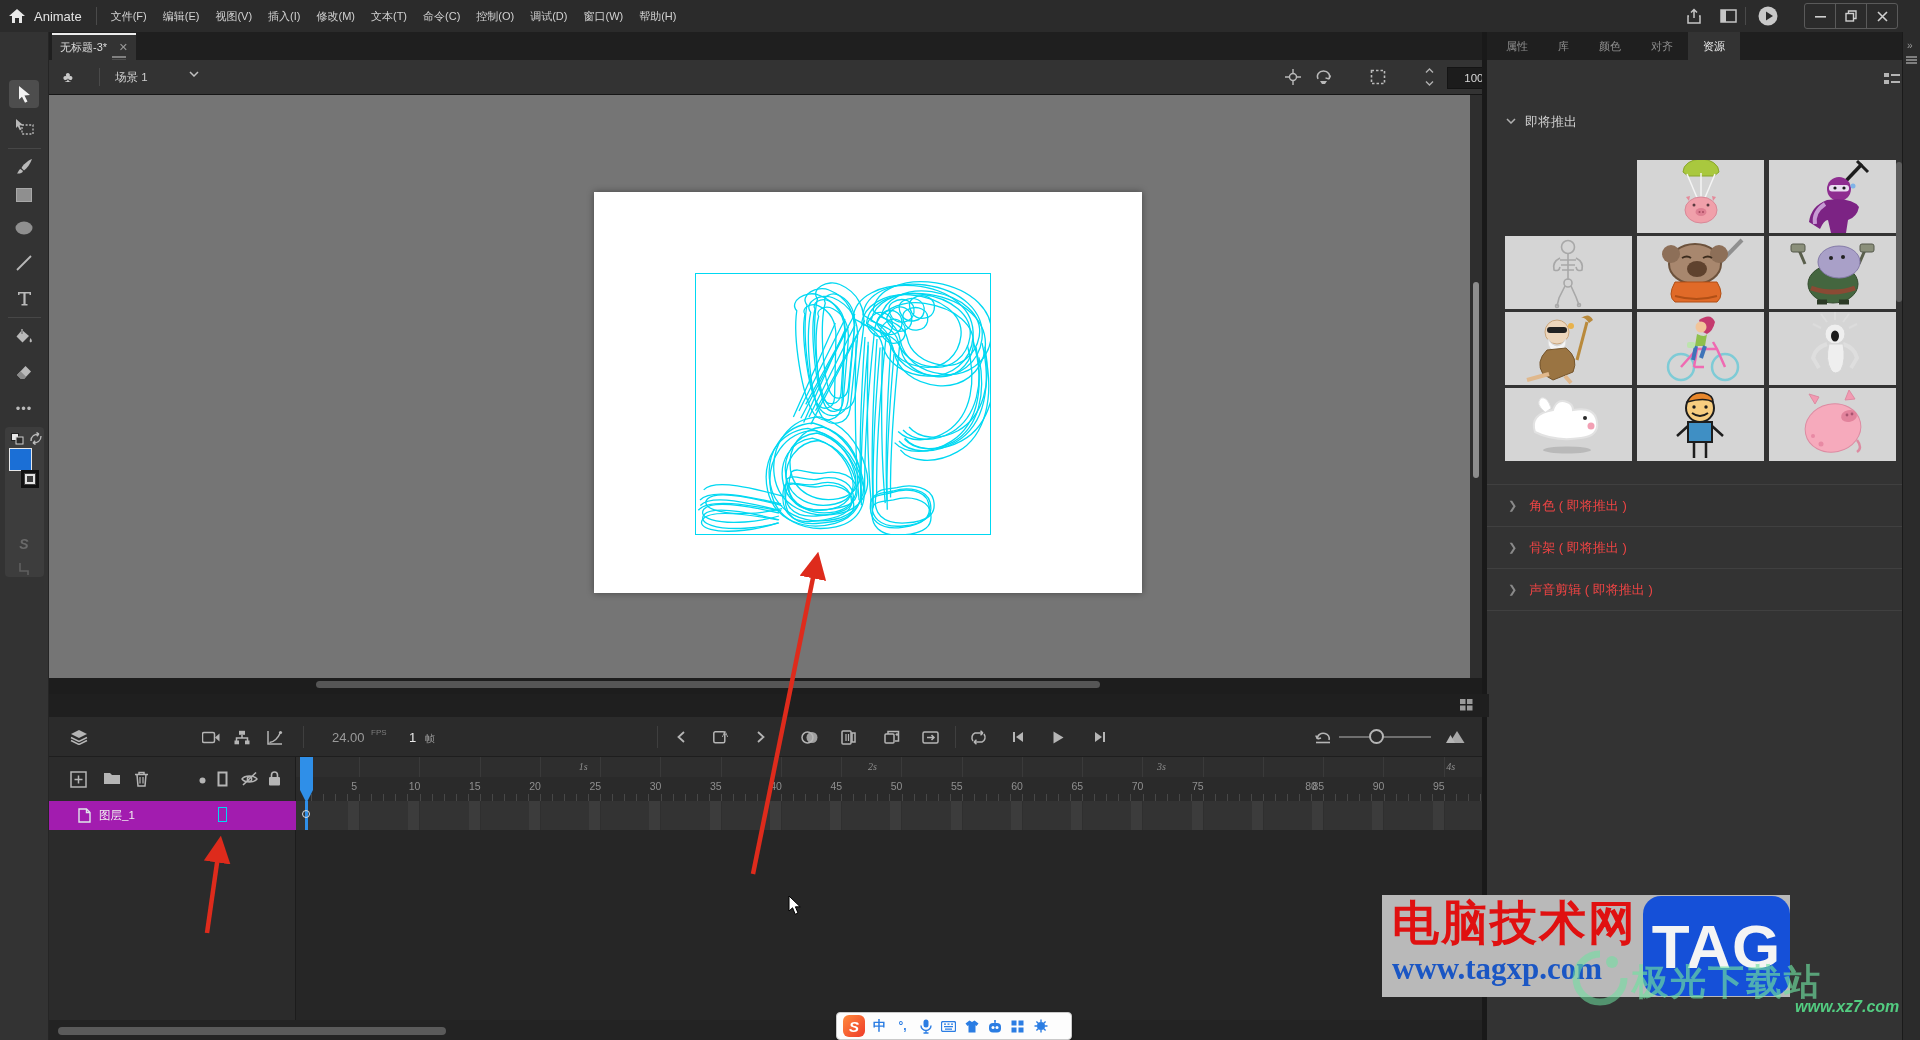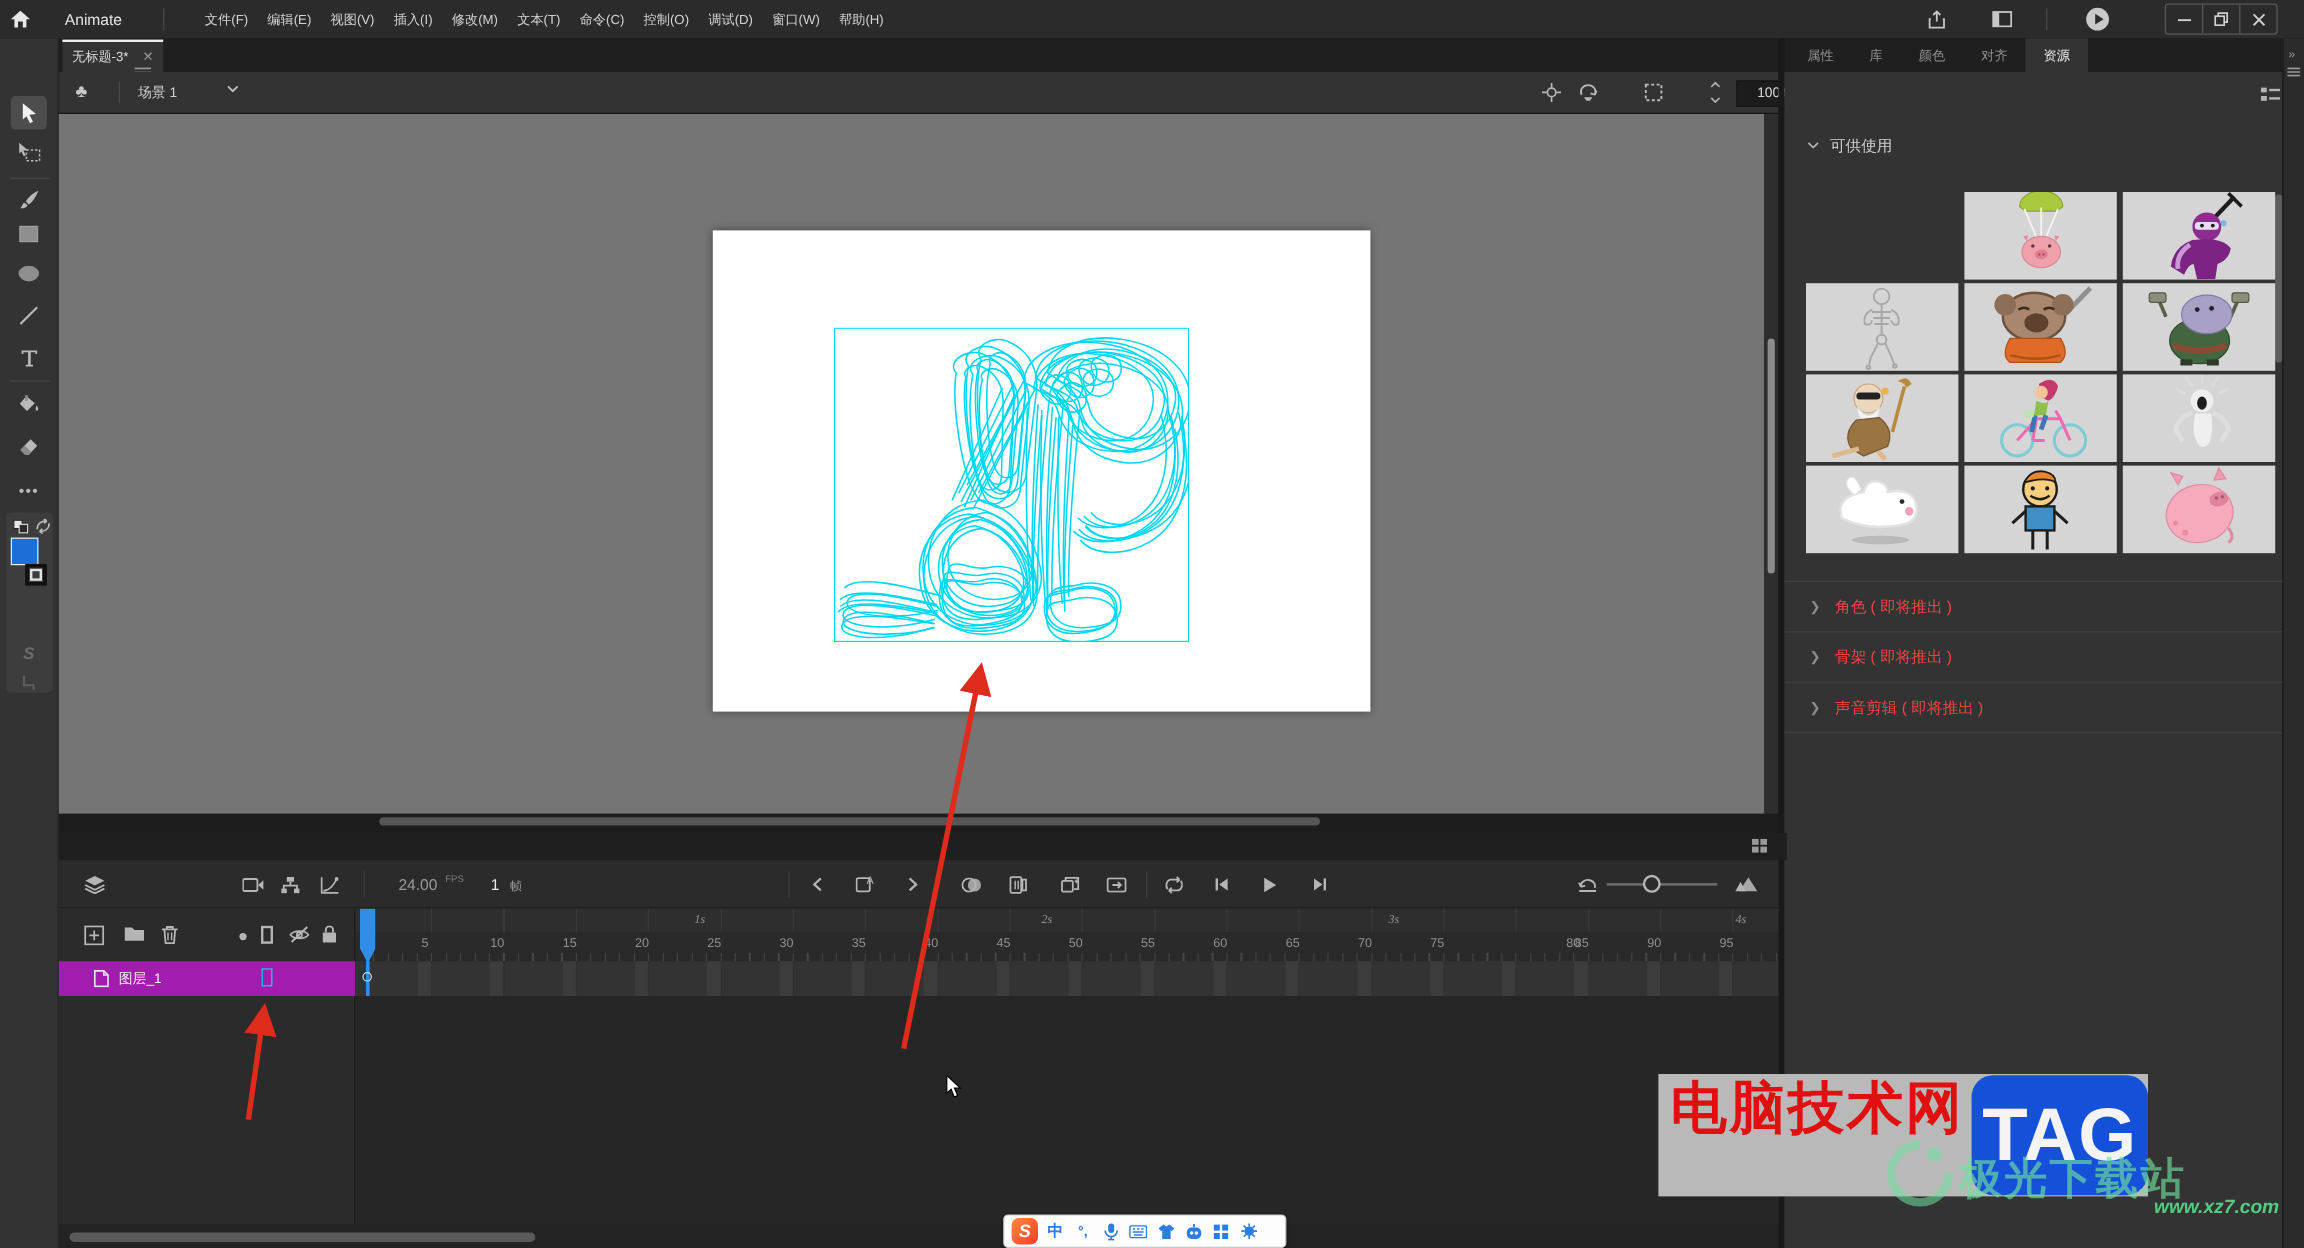--- a/index.html
+++ b/index.html
@@ -2,21 +2,21 @@
 <html><head>
 <meta charset="utf-8">
 <style>
   html,body{margin:0;padding:0;background:#101010;}
   body{font-family:"Liberation Sans","DejaVu Sans",sans-serif;-webkit-font-smoothing:antialiased;}
   #app{position:relative;width:1920px;height:1040px;background:#1d1d1d;overflow:hidden;}
   .abs{position:absolute;}
   .ic{color:#b9b9b9;display:flex;align-items:center;justify-content:center;}
   svg{display:block;}
   
-  #titlebar{left:0;top:0;width:1920px;height:32px;background:#2b2b2b;display:flex;align-items:center;gap:20px;}
+  #titlebar{left:0;top:0;width:1920px;height:32px;background:#2b2b2b;display:flex;align-items:center;}
   .menu-item{font-size:11px;color:#d2d2d2;padding:0 8px;cursor:default;white-space:nowrap;}
   .vsep{width:1px;height:18px;background:#4a4a4a;}
   .winbtn{width:30px;height:24px;display:flex;align-items:center;justify-content:center;color:#cfcfcf;font-size:12px;}
   
   #tabstrip{left:49px;top:32px;width:1433px;height:28px;background:#1f1f1f;}
   .doctab{position:absolute;left:3px;top:1px;width:84px;height:27px;background:#333;border-top:2px solid #ededed;display:flex;align-items:center;justify-content:space-between;padding:0 8px;box-sizing:border-box;}
   .doctab .t{font-size:11px;color:#dcdcdc;white-space:nowrap;}
   .doctab .x{font-size:11px;color:#9a9a9a;margin-left:6px;}
   #scenebar{left:49px;top:60px;width:1433px;height:35px;background:#333;border-bottom:1px solid #161616;box-sizing:border-box;}
   .scenetxt{font-size:11.5px;color:#cfcfcf;}
@@ -333,21 +333,21 @@
           <rect x="7" y="2" width="9" height="2"></rect>
           <rect x="0" y="8" width="5" height="4"></rect>
           <rect x="7" y="9" width="9" height="2"></rect>
         </svg>
     </span>
     <span class="abs" style="left:19px;top:58px">
         <svg width="10" height="6" viewBox="0 0 10 6" fill="none" stroke="#b0b0b0" stroke-width="1.5">
           <path d="M1 1 L5 5 L9 1"></path>
         </svg>
       </span>
-    <span class="abs" style="left:38px;top:53px;font-size:13px;color:#cfcfcf">可供使用</span>
+    <span class="abs" style="left:38px;top:53px;font-size:13px;color:#cfcfcf">即将推出</span>
     <div class="abs" style="left:409px;top:102px;width:6px;height:140px;background:#5d5d5d;border-radius:3px"></div>
   </div>
 
   <div class="asset-cell abs" style="left:1637px;top:160px">
     <svg width="127" height="73" viewBox="0 0 127 73">
       <path d="M46,12 a18,13 0 0 1 36,0 l-5,4 h-26 z" fill="#a9c83e" stroke="#88a52c"></path>
       <path d="M50,14 L61,40 M78,14 L67,40 M64,13 V40" stroke="#f4f4f4" stroke-width="1.5" fill="none"></path>
       <ellipse cx="64" cy="50" rx="16" ry="13" fill="#f0a0aa" stroke="#d98898"></ellipse>
       <ellipse cx="64" cy="52" rx="5.5" ry="4" fill="#de7f92"></ellipse>
       <circle cx="62.5" cy="52" r="1" fill="#a84b60"></circle>
@@ -721,20 +721,21 @@
   <div class="abs" id="playline"></div>
   <div class="abs" id="kf0"></div>
 
   <div class="abs" id="tl-scroll">
     <div class="abs" style="left:9px;top:7px;width:388px;height:8px;background:#5a5a5a;border-radius:4px"></div>
   </div>
 
   <div class="abs ov" id="wm">
     <div class="txt">
       <div class="site">电脑技术网</div>
+      <div class="url">www.tagxp.com</div>
     </div>
     <div class="badge">TAG</div>
   </div>
   <svg class="abs ov" style="left:1570px;top:948px" width="60" height="60" viewBox="0 0 60 60">
     <path d="M30 6 A24 24 0 1 0 54 30" fill="none" stroke="rgba(110,225,160,.55)" stroke-width="7"></path>
     <circle cx="42" cy="14" r="6" fill="rgba(110,225,160,.55)"></circle>
   </svg>
   <div class="abs ov greenwm" style="left:1632px;top:958px;font-size:36px;letter-spacing:2px">极光下载站</div>
   <div class="abs ov greenwm" style="left:1795px;top:998px;font-size:16px;font-style:italic;color:#53cc81">www.xz7.com</div>
 

